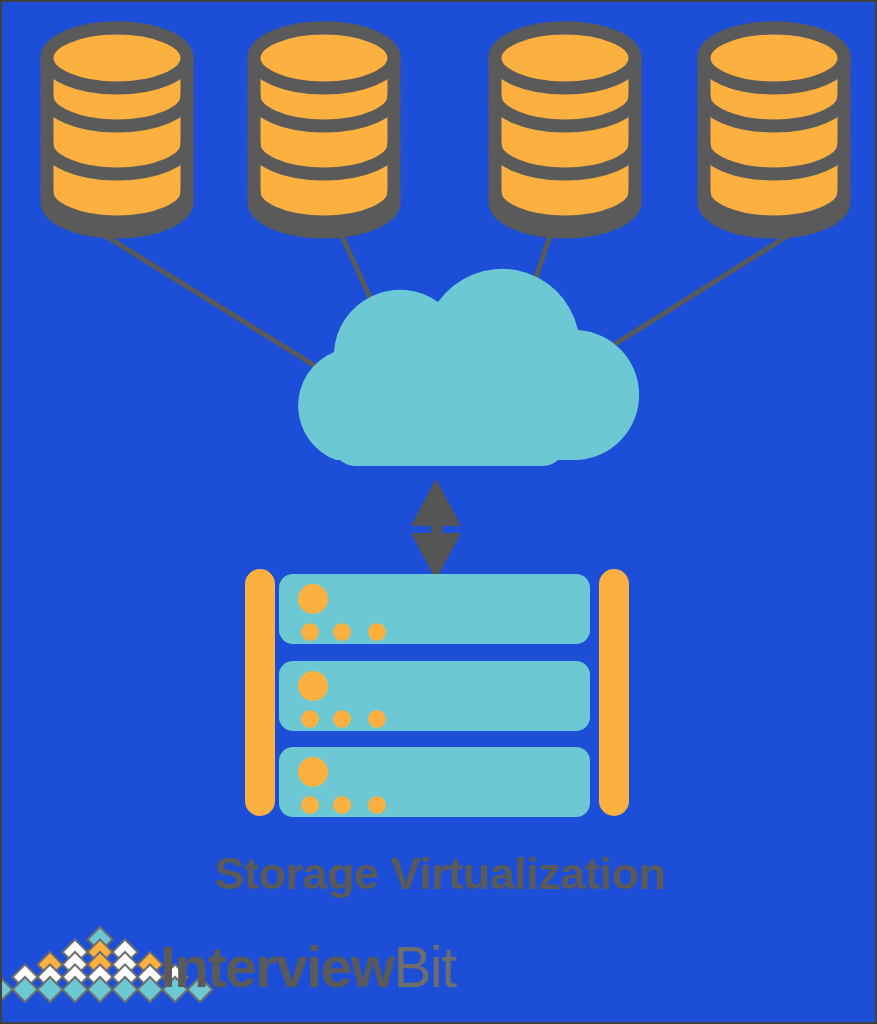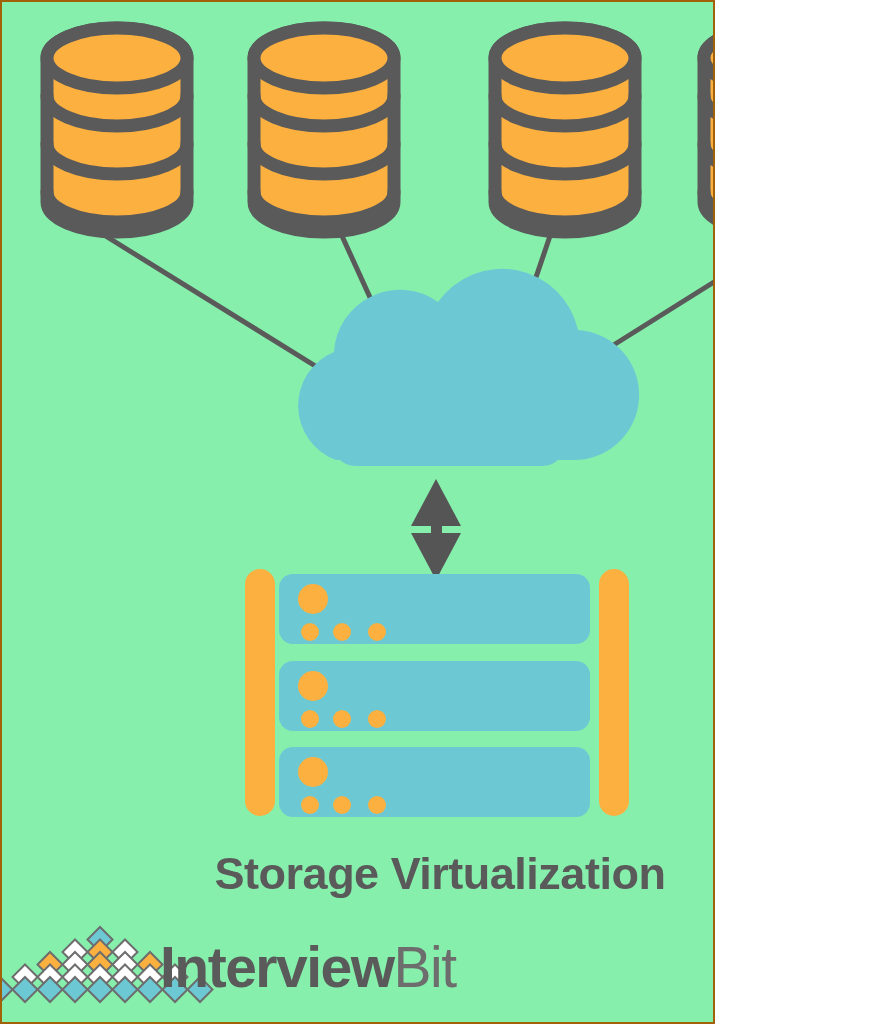--- a/index.html
+++ b/index.html
@@ -5,25 +5,25 @@
   html, body {
     margin: 0;
     padding: 0;
     background: #ffffff;
   }
   body {
     font-family: "Liberation Sans", sans-serif;
   }
   #frame {
     position: relative;
-    width: 715px;
+    width: 877px;
     height: 1024px;
-    background: #86efac;
+    background: #1d4ed8;
     box-sizing: border-box;
-    border: 2px solid #a16207;
+    border: 2px solid #404040;
     overflow: hidden;
   }
   #diagram-svg {
     position: absolute;
     left: 0;
     top: 0;
     width: 877px;
     height: 1024px;
     display: block;
   }

